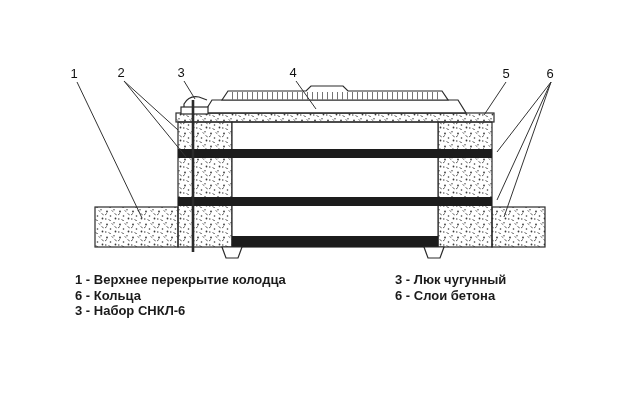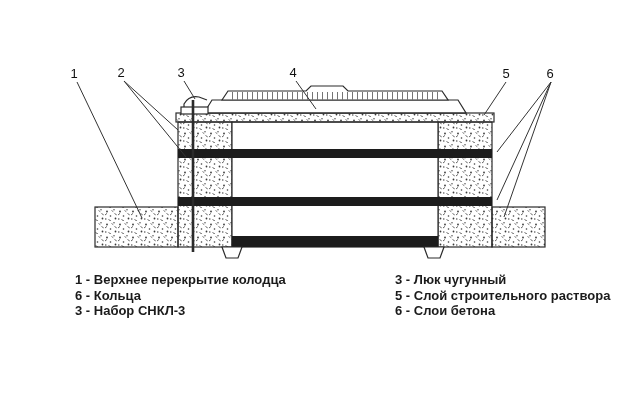--- a/index.html
+++ b/index.html
@@ -99,22 +99,21 @@
       <text x="293" y="77">4</text>
       <text x="506" y="78">5</text>
       <text x="550" y="78">6</text>
     </g>
   </svg>
 
   <div class="legend">
     <div class="legend-col left">
       <span>1 - Верхнее перекрытие колодца</span>
       <span>6 - Кольца</span>
-      <span>3 - Набор СНКЛ-3</span>
+      <span>3 - Набор СНКЛ-6</span>
     </div>
     <div class="legend-col right">
       <span>3 - Люк чугунный</span>
-      <span>5 - Слой строительного раствора</span>
       <span>6 - Слои бетона</span>
     </div>
   </div>
 
 </div>
 
 </body></html>

